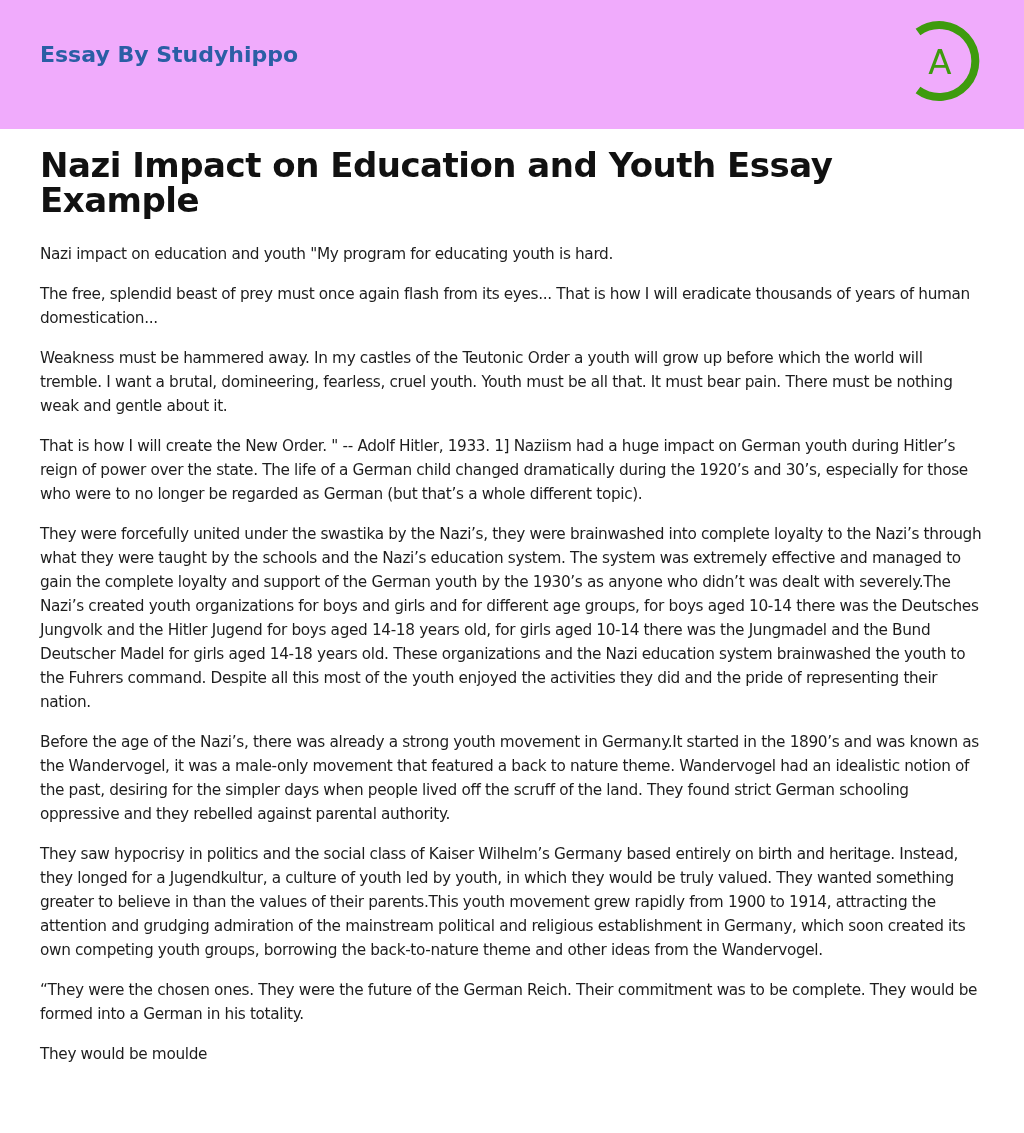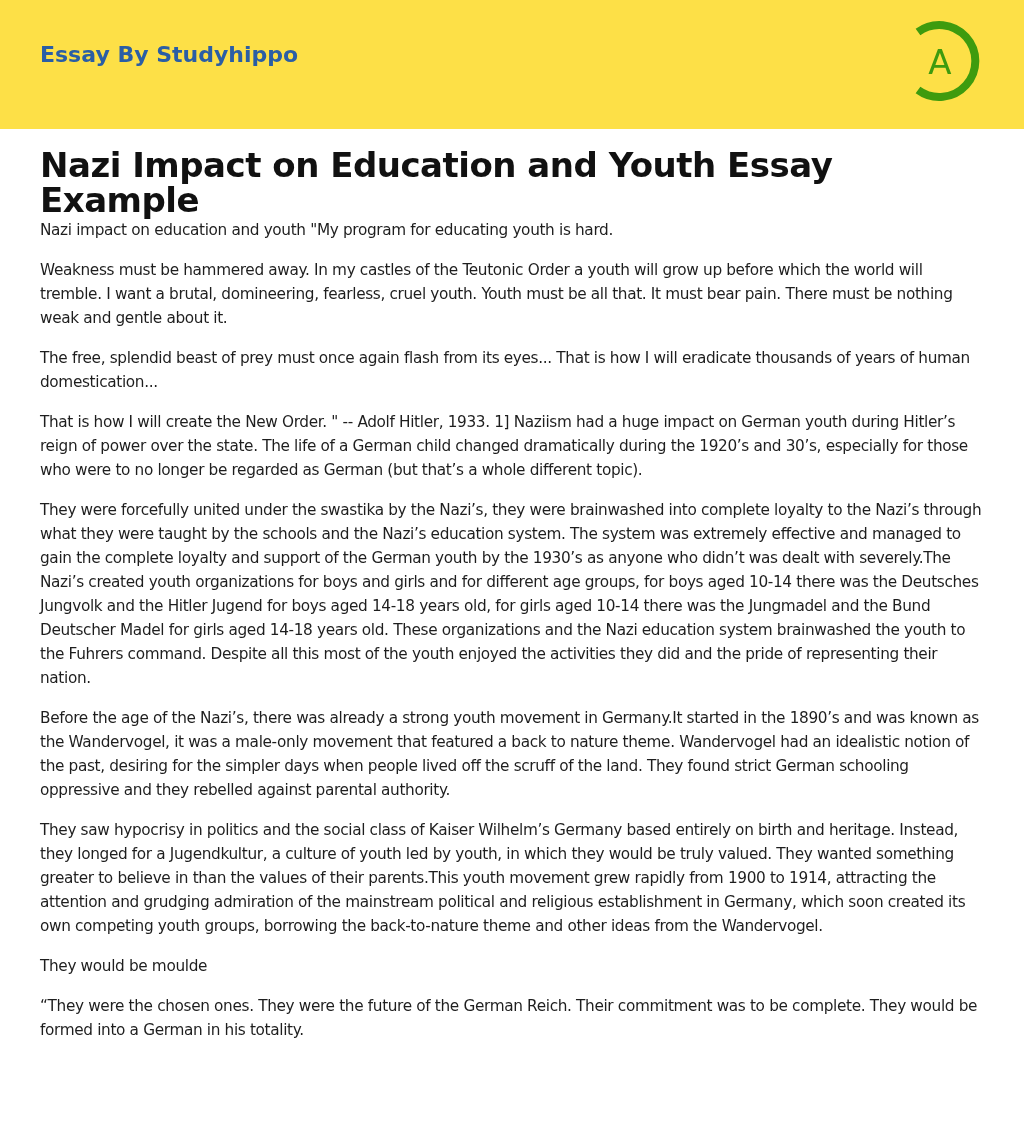--- a/index.html
+++ b/index.html
@@ -1,20 +1,20 @@
 <!DOCTYPE html>
 <html><head>
   <meta charset="utf-8">
   <style>
     * { box-sizing: border-box; margin: 0; padding: 0; }
     html, body { width: 1024px; background: #ffffff; }
     body { font-family: "DejaVu Sans", sans-serif; color: #1e1e1e; }
     .header {
       height: 129px;
-      background: #fde047;
+      background: #f0abfc;
       position: relative;
     }
     .brand {
       position: absolute; left: 40px; top: 42px;
       font-family: "DejaVu Sans", sans-serif;
       font-weight: bold; font-size: 22px; color: #2a5ea5;
       letter-spacing: 0px;
     }
     .url {
       position: absolute; left: 40px; top: 85px;
@@ -22,21 +22,21 @@
       letter-spacing: -0.2px;
     }
     .logo {
       position: absolute; left: 910px; top: 18px; width: 78px; height: 88px;
     }
     .content { padding: 19px 40px 40px 40px; }
     h1 {
       font-family: "DejaVu Sans", sans-serif;
       font-weight: bold; font-size: 34px; line-height: 35px;
       color: #111111; letter-spacing: -0.5px;
-      margin-bottom: 0;
+      margin-bottom: 24px;
     }
     p {
       font-size: 15.3px; line-height: 24px; color: #1e1e1e;
       letter-spacing: -0.35px;
       margin-bottom: 16px;
     }
   </style>
 </head>
 <body>
 
@@ -44,21 +44,21 @@
   <div class="brand">Essay By Studyhippo</div>
   <svg class="logo" viewBox="0 0 78 88">
     <path d="M 8 14 A 36 36 0 1 1 8 72" fill="none" stroke="#3e9b0e" stroke-width="8" stroke-linecap="butt"></path>
     <text x="30" y="56" text-anchor="middle" font-family="DejaVu Sans, sans-serif" font-size="34" font-weight="normal" fill="#3e9b0e">A</text>
   </svg>
 </div>
 
 <div class="content">
   <h1>Nazi Impact on Education and Youth Essay Example</h1>
   <p>Nazi impact on education and youth "My program for educating youth is hard.</p>
+  <p>The free, splendid beast of prey must once again flash from its eyes... That is how I will eradicate thousands of years of human domestication...</p>
   <p>Weakness must be hammered away. In my castles of the Teutonic Order a youth will grow up before which the world will tremble. I want a brutal, domineering, fearless, cruel youth. Youth must be all that. It must bear pain. There must be nothing weak and gentle about it.</p>
-  <p>The free, splendid beast of prey must once again flash from its eyes... That is how I will eradicate thousands of years of human domestication...</p>
   <p>That is how I will create the New Order. " -- Adolf Hitler, 1933. 1] Naziism had a huge impact on German youth during Hitler’s reign of power over the state. The life of a German child changed dramatically during the 1920’s and 30’s, especially for those who were to no longer be regarded as German (but that’s a whole different topic).</p>
   <p>They were forcefully united under the swastika by the Nazi’s, they were brainwashed into complete loyalty to the Nazi’s through what they were taught by the schools and the Nazi’s education system. The system was extremely effective and managed to gain the complete loyalty and support of the German youth by the 1930’s as anyone who didn’t was dealt with severely.The Nazi’s created youth organizations for boys and girls and for different age groups, for boys aged 10-14 there was the Deutsches Jungvolk and the Hitler Jugend for boys aged 14-18 years old, for girls aged 10-14 there was the Jungmadel and the Bund Deutscher Madel for girls aged 14-18 years old. These organizations and the Nazi education system brainwashed the youth to the Fuhrers command. Despite all this most of the youth enjoyed the activities they did and the pride of representing their nation.</p>
   <p>Before the age of the Nazi’s, there was already a strong youth movement in Germany.It started in the 1890’s and was known as the Wandervogel, it was a male-only movement that featured a back to nature theme. Wandervogel had an idealistic notion of the past, desiring for the simpler days when people lived off the scruff of the land. They found strict German schooling oppressive and they rebelled against parental authority.</p>
   <p>They saw hypocrisy in politics and the social class of Kaiser Wilhelm’s Germany based entirely on birth and heritage. Instead, they longed for a Jugendkultur, a culture of youth led by youth, in which they would be truly valued. They wanted something greater to believe in than the values of their parents.This youth movement grew rapidly from 1900 to 1914, attracting the attention and grudging admiration of the mainstream political and religious establishment in Germany, which soon created its own competing youth groups, borrowing the back-to-nature theme and other ideas from the Wandervogel.</p>
+  <p>“They were the chosen ones. They were the future of the German Reich. Their commitment was to be complete. They would be formed into a German in his totality.</p>
   <p>They would be moulde</p>
-  <p>“They were the chosen ones. They were the future of the German Reich. Their commitment was to be complete. They would be formed into a German in his totality.</p>
 </div>
 
 </body></html>

